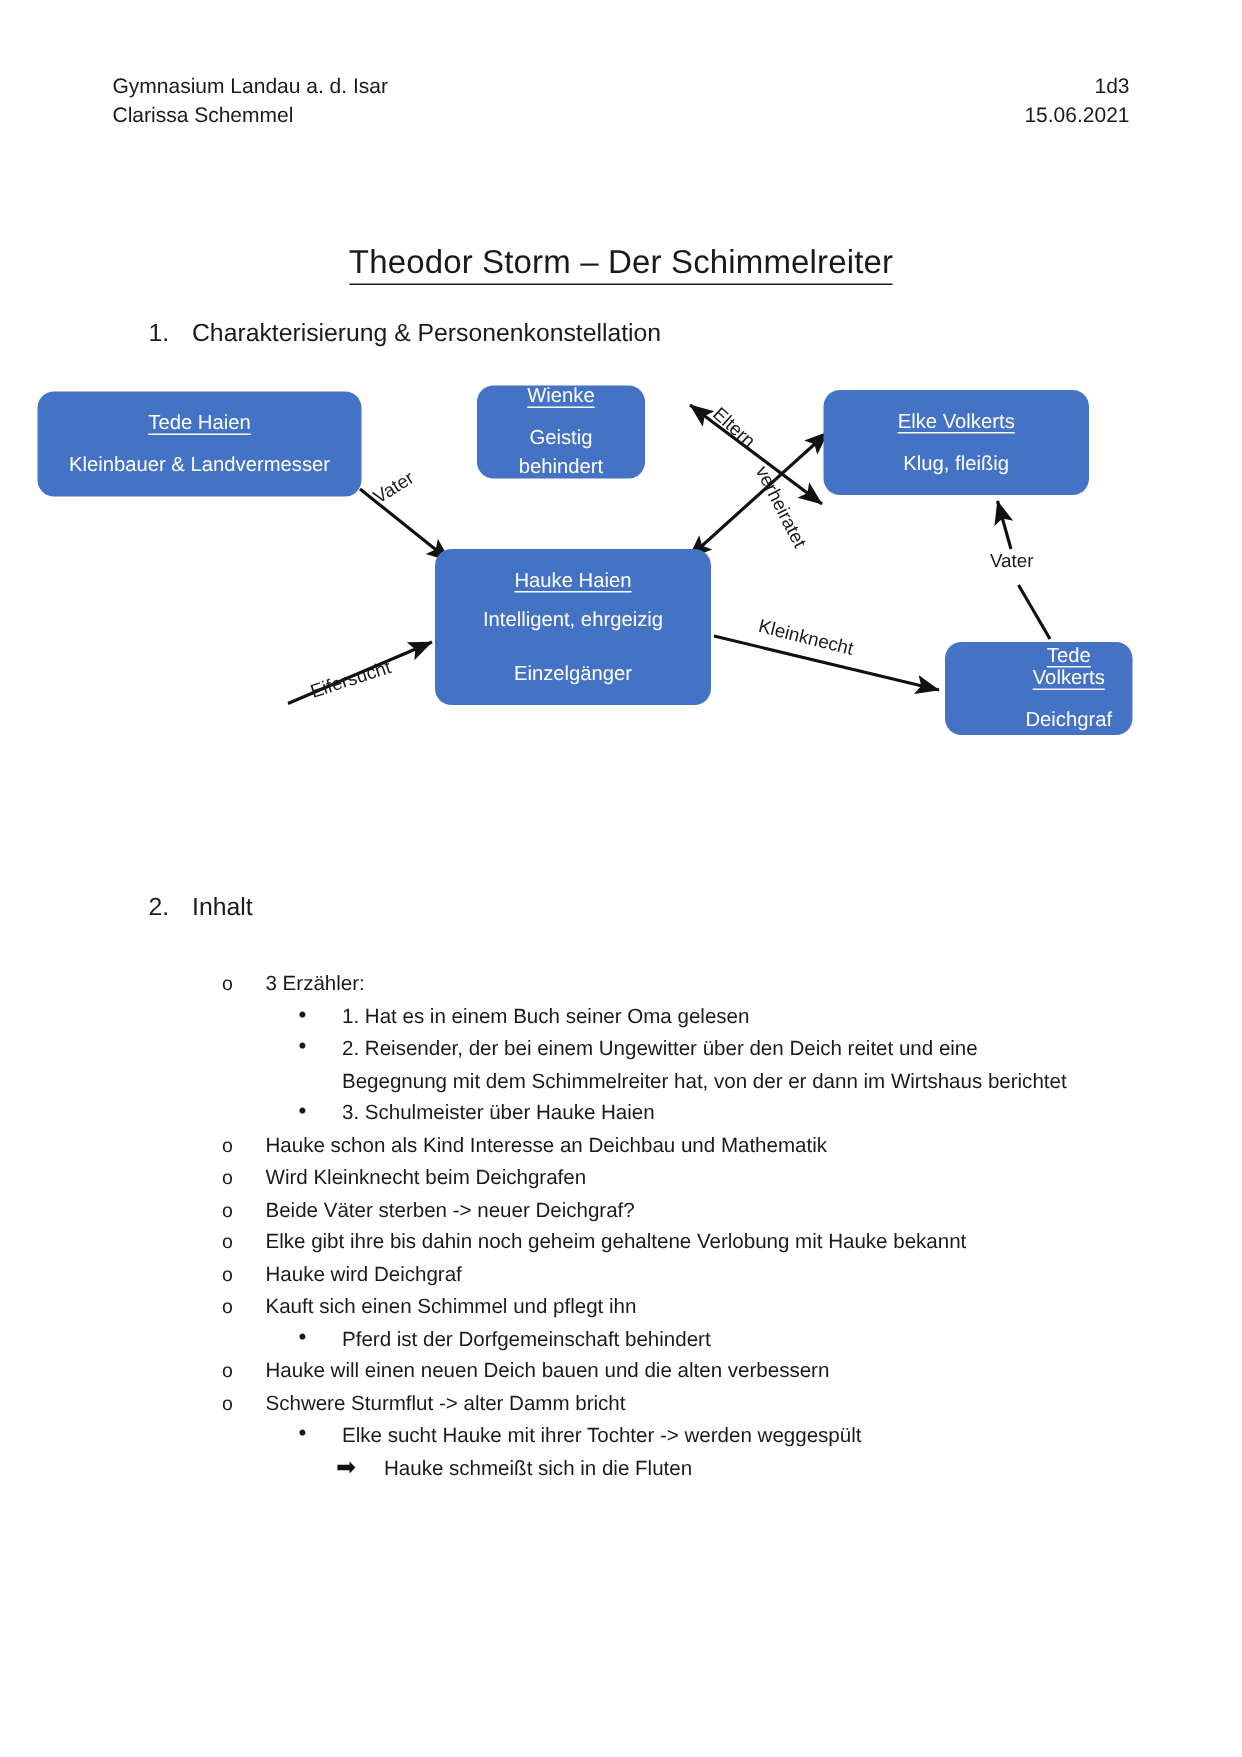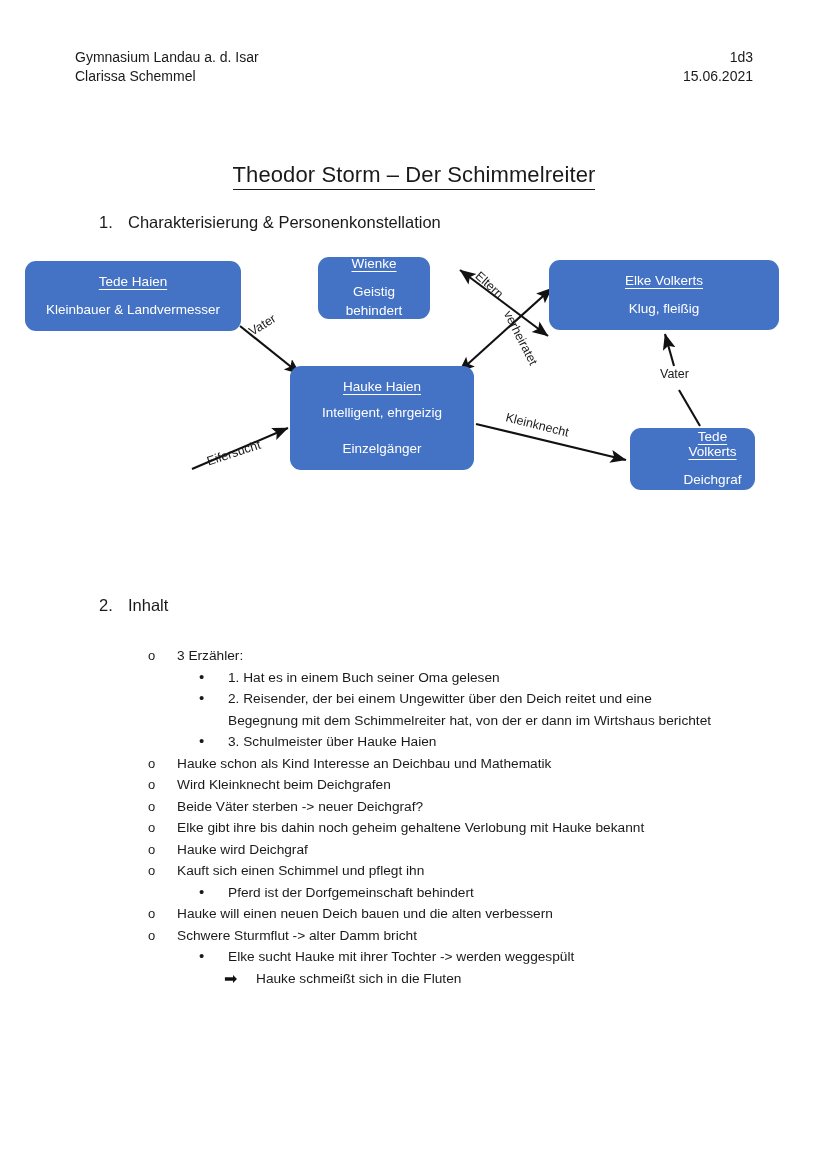--- a/index.html
+++ b/index.html
@@ -91,21 +91,21 @@
   .node .name {
     text-decoration: underline;
     text-underline-offset: 2.5px;
     margin-bottom: 11px;
   }
   .node .desc { line-height: 19px; }
   .node .desc + .desc { margin-top: 17px; }
 
   #node-tede-haien    { left: 25px;  top: 15px;  width: 216px; height: 70px; }
   #node-wienke        { left: 318px; top: 11px;  width: 112px; height: 62px; }
-  #node-elke          { left: 549px; top: 14px;  width: 230px; height: 70px; }
+  #node-elke          { left: 549px; top: 14px;  width: 177px; height: 70px; }
   #node-hauke         { left: 290px; top: 120px; height: 104px; width: 184px; }
   #node-ole-peters    { left: 31px;  top: 190px; width: 160px; height: 90px; }
   #node-tede-volkerts { left: 630px; top: 182px; width: 125px; height: 62px; padding-left: 48px; }
 
   #node-hauke .name { margin-bottom: 9px; }
 
   .edge-label {
     position: absolute;
     font-size: 12.5px;
     color: #1a1a1a;

